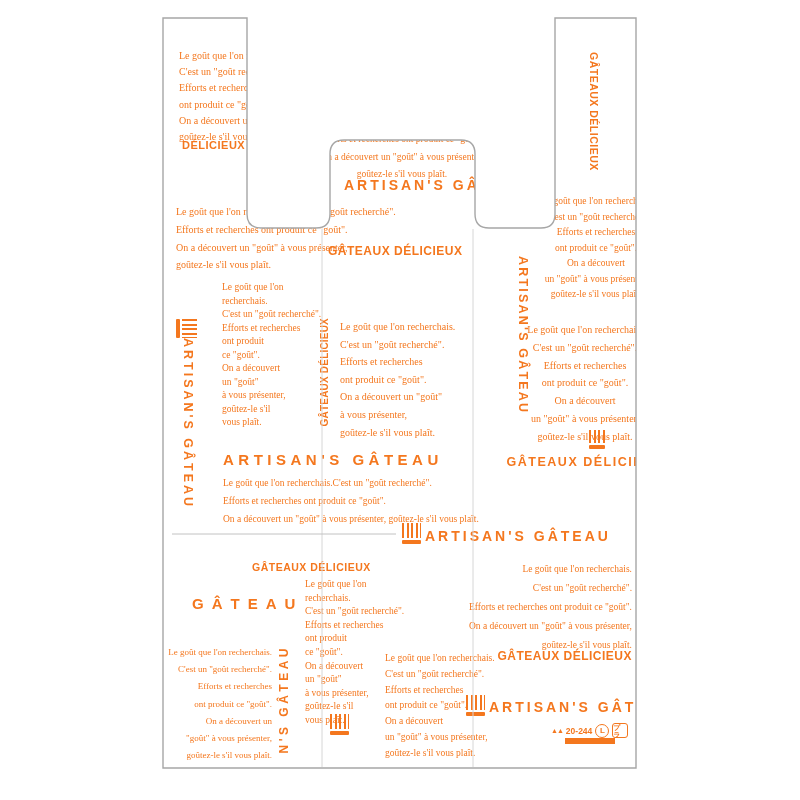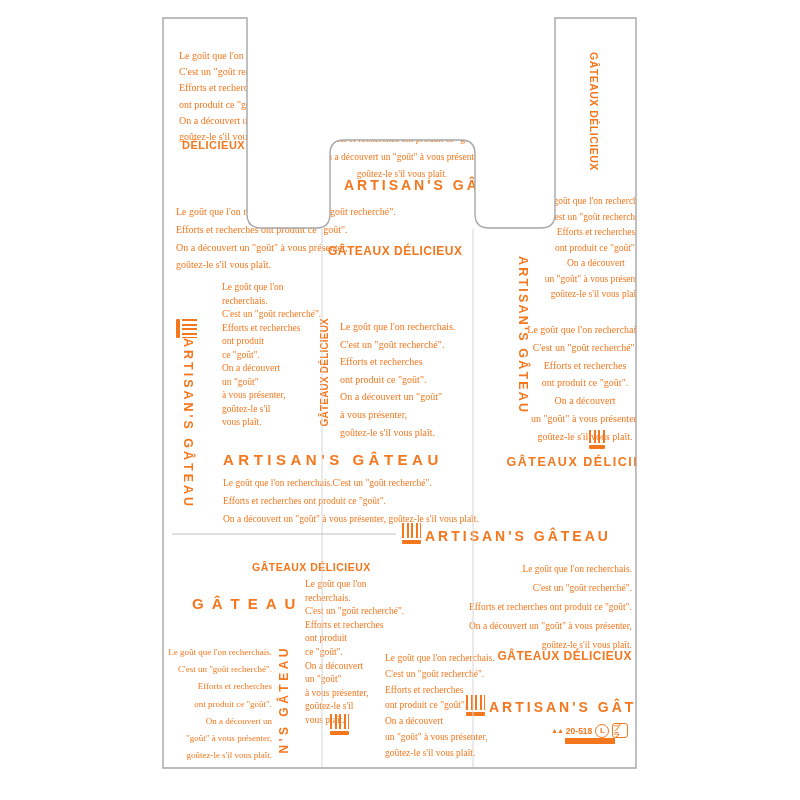--- a/index.html
+++ b/index.html
@@ -170,21 +170,21 @@
 goûtez-le s'il vous plaît.</div>
 
     <div class="hat" style="left:466px;top:695px">
         <div class="s"></div>
         <div class="b"></div>
       </div>
     <div class="hd" style="left:489px;top:699px;font-size:14px;letter-spacing:3px">ARTISAN'S GÂTEAU</div>
 
     <div class="footrow" style="left:551px;top:723px">
       <span style="font-size:7px;letter-spacing:-1px">▲▲</span>
-      <span style="font-size:8.5px">20-518</span>
+      <span style="font-size:8.5px">20-244</span>
       <span class="lmark">L</span>
       <span class="plamark">プラ</span>
     </div>
     <div class="footbar" style="left:565px;top:738px;width:50px;height:6px"></div>
   </div>
 
   <div class="mask" style="left:0;top:0;width:163px;height:800px"></div>
   <div class="mask" style="left:637px;top:0;width:163px;height:800px"></div>
   <div class="mask" style="left:0;top:0;width:800px;height:17px"></div>
   <div class="mask" style="left:0;top:769px;width:800px;height:31px"></div>

